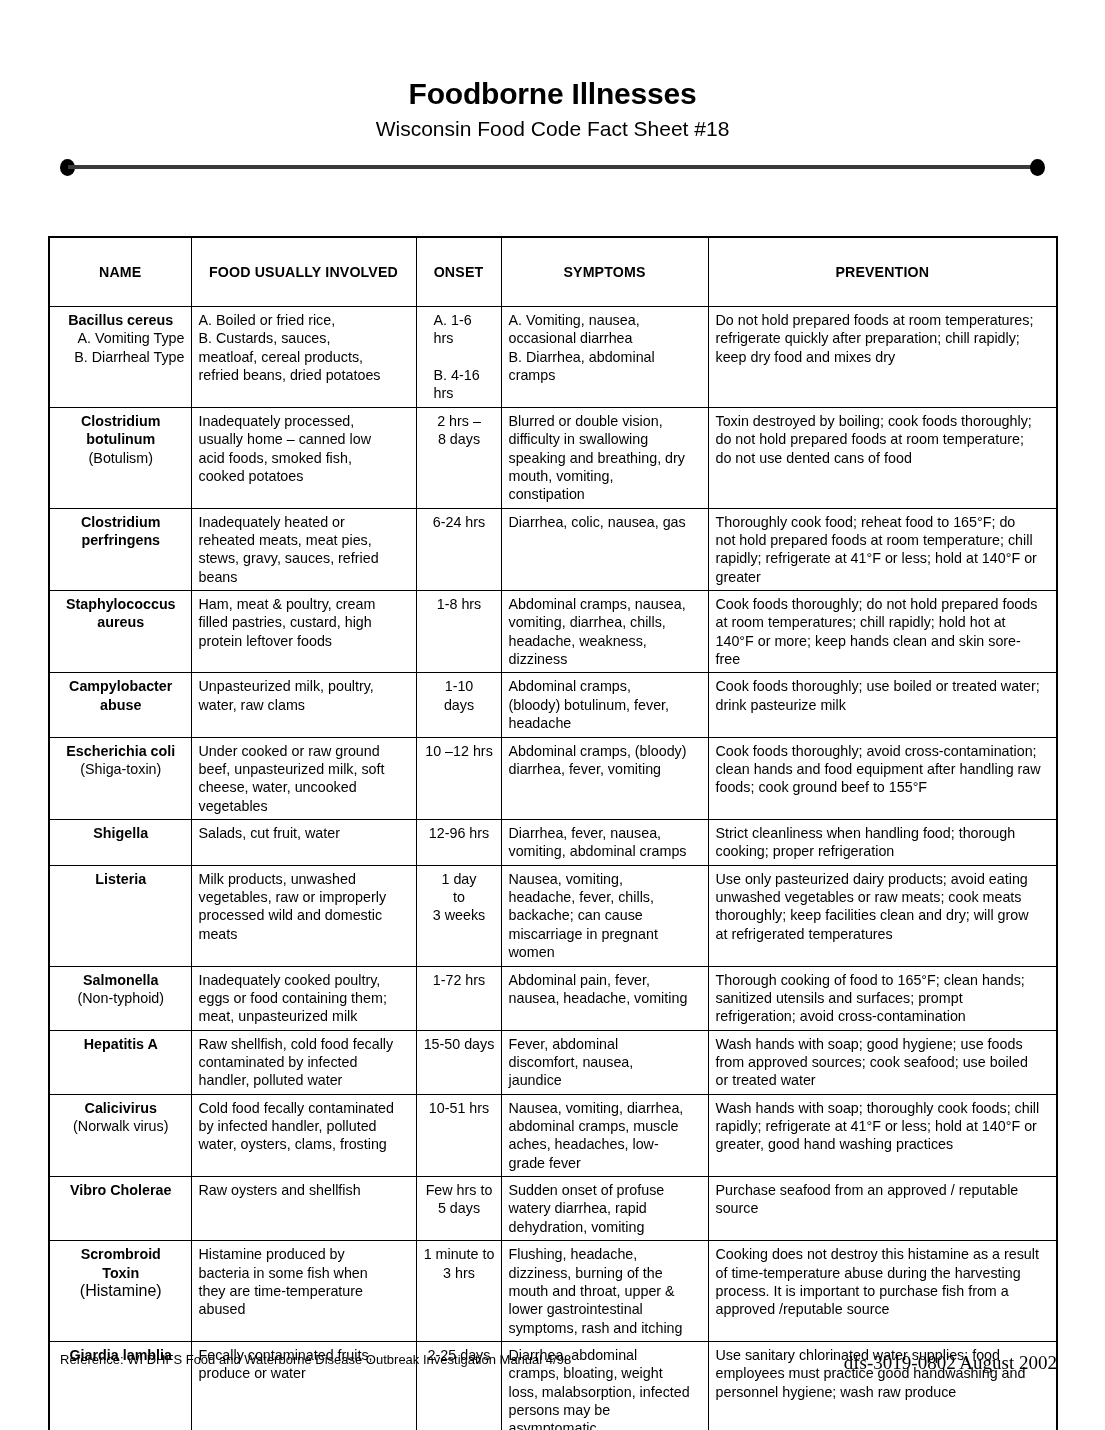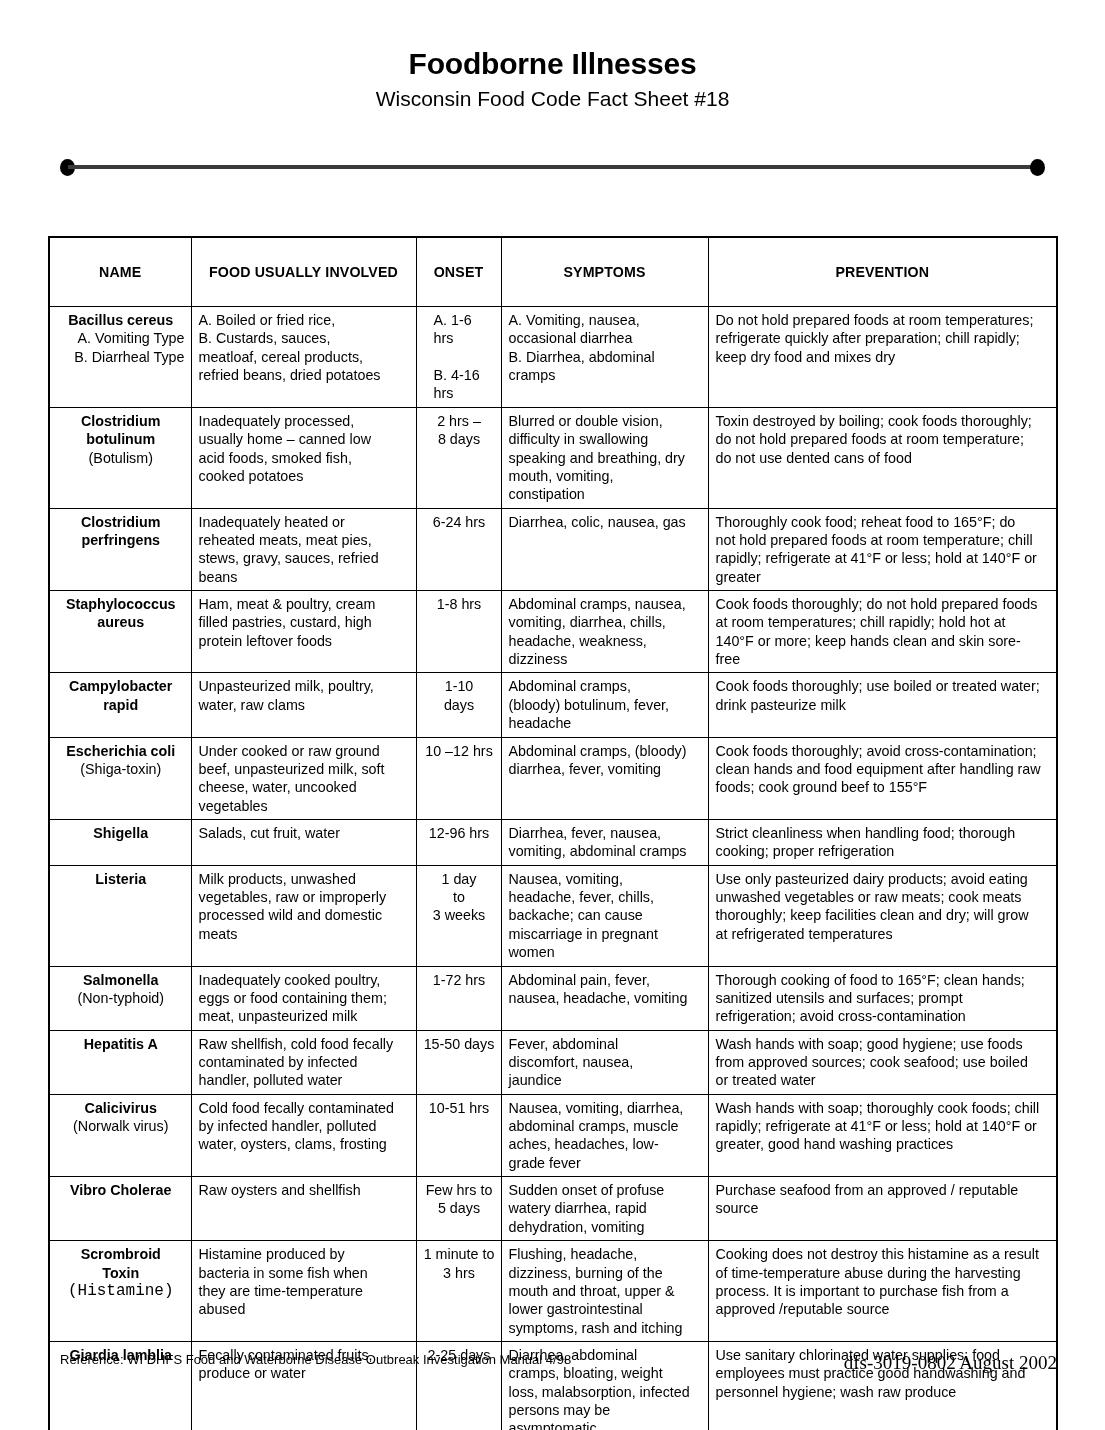--- a/index.html
+++ b/index.html
@@ -22,21 +22,21 @@
     box-sizing: border-box;
   }
 
   
   .doc-title {
     text-align: center;
     font-size: 30px;
     font-weight: bold;
     letter-spacing: -0.2px;
     margin: 0;
-    padding-top: 48px;
+    padding-top: 78px;
     line-height: 1.05;
   }
   .doc-subtitle {
     text-align: center;
     font-size: 21px;
     font-weight: normal;
     margin: 0;
     padding-top: 7px;
     line-height: 1.1;
   }
@@ -109,21 +109,21 @@
     padding-left: 4px;
     padding-right: 4px;
   }
   td.name .sub {
     font-weight: normal;
     display: block;
   }
   td.name .sub-serif {
     font-weight: normal;
     display: block;
-    font-family: Liberation Mono, monospace;
+    font-family: Liberation Sans, sans-serif;
     font-size: 16px;
     line-height: 1.15;
   }
   td.name .listline {
     font-weight: normal;
     display: block;
     text-align: right;
     padding-left: 3px;
   }
   td.onset {
@@ -280,21 +280,21 @@
               <span class="ln ">dizziness</span>
             </td>
             <td class="prev">
               <span class="ln ">Cook foods thoroughly; do not hold prepared foods</span>
               <span class="ln ">at room temperatures; chill rapidly; hold hot at</span>
               <span class="ln ">140°F or more; keep hands clean and skin sore-</span>
               <span class="ln ">free</span>
             </td>
           </tr>
           <tr>
-            <td class="name"><span class="main">Campylobacter</span><span style="display:block">rapid</span></td>
+            <td class="name"><span class="main">Campylobacter</span><span style="display:block">abuse</span></td>
             <td class="food">
               <span class="ln ">Unpasteurized milk, poultry,</span>
               <span class="ln ">water, raw clams</span>
             </td>
             <td class="onset">
               <span class="ln ">1-10</span>
               <span class="ln ">days</span>
             </td>
             <td class="symp">
               <span class="ln ">Abdominal cramps,</span>

